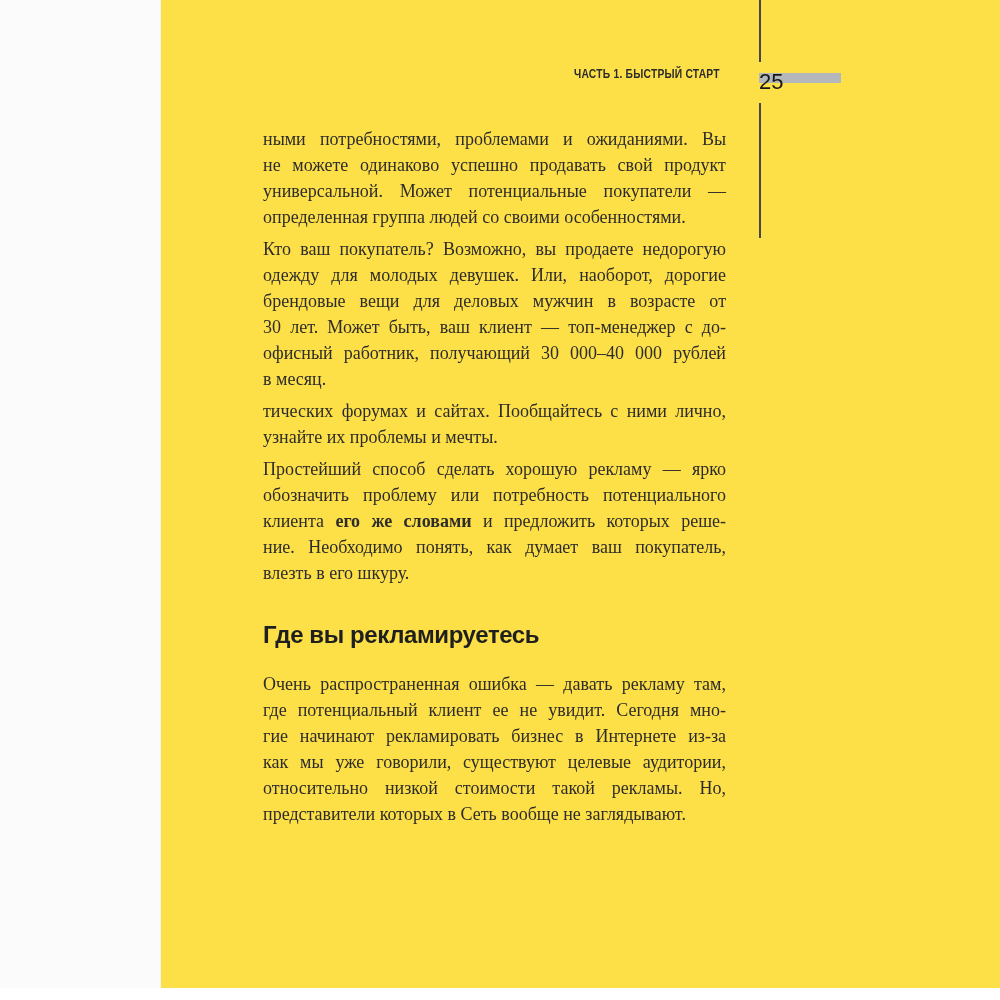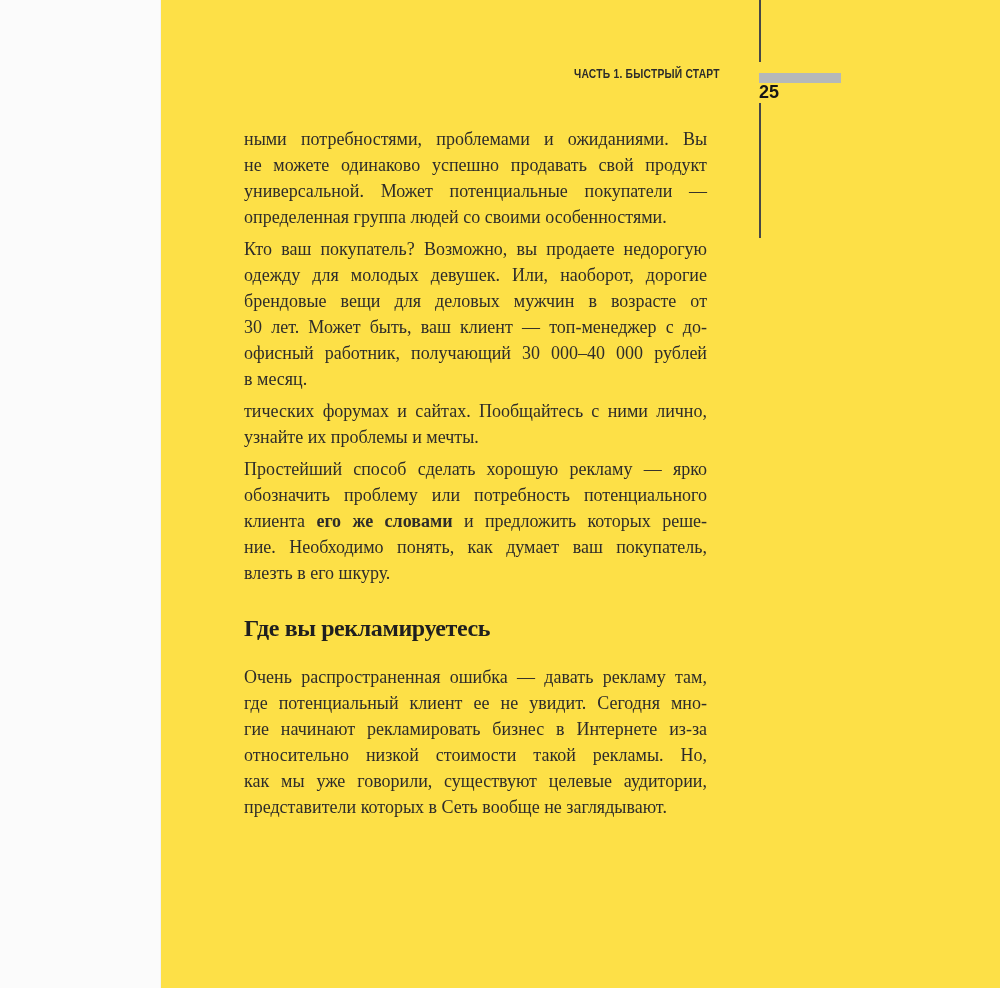--- a/index.html
+++ b/index.html
@@ -31,43 +31,43 @@
   
   .rule-top {
     position: absolute; left: 759px; top: 0; width: 2px; height: 62px;
     background: #474747;
   }
   .numbar {
     position: absolute; left: 759px; top: 73px; width: 82px; height: 10px;
     background: #b5b8ba;
   }
   .pagenum {
-    position: absolute; left: 759px; top: 83px;
+    position: absolute; left: 759px; top: 70px;
     font-family: "Liberation Sans", sans-serif;
-    font-weight: bold; font-size: 18px; color: #161616; line-height: 1.1;
+    font-weight: normal; font-size: 22px; color: #161616; line-height: 1.1;
   }
   .rule-bottom {
     position: absolute; left: 759px; top: 103px; width: 2px; height: 135px;
     background: #474747;
   }
   
   .textcol {
-    position: absolute; left: 244px; top: 126px; width: 463px;
+    position: absolute; left: 263px; top: 126px; width: 463px;
     color: #2e2c2a; font-size: 18px; line-height: 26px;
   }
   .para { margin: 0 0 6px 0; }
   .line { text-align: justify; text-align-last: justify; }
   .line.last { text-align: center; text-align-last: left; }
   .seg-b { font-weight: bold; }
   .seg-i { font-style: italic; }
   h2.section {
-    font-family: Liberation Serif, serif;
+    font-family: Liberation Sans, sans-serif;
     font-weight: bold; font-size: 24px; color: #1f1f1f;
     letter-spacing: -0.4px;
-    margin: 28px 0 22px 0; line-height: 28px;
+    margin: 35px 0 22px 0; line-height: 28px;
   }
 </style>
 </head>
 <body>
 
 <div class="page">
   <div class="left-edge"></div>
   <div class="bottom-edge"></div>
 
   <div class="runhead">ЧАСТЬ 1. БЫСТРЫЙ СТАРТ</div>
@@ -101,18 +101,18 @@
         <div class="line"><span>обозначить проблему или потребность потенциального</span></div>
         <div class="line"><span>клиента </span><span class="seg-b">его же словами</span><span> и предложить которых реше-</span></div>
         <div class="line"><span>ние. Необходимо понять, как думает ваш покупатель,</span></div>
         <div class="line last"><span>влезть в его шкуру.</span></div>
       </div>
       <h2 class="section">Где вы рекламируетесь</h2>
       <div class="para">
         <div class="line"><span>Очень распространенная ошибка — давать рекламу там,</span></div>
         <div class="line"><span>где потенциальный клиент ее не увидит. Сегодня мно-</span></div>
         <div class="line"><span>гие начинают рекламировать бизнес в Интернете из-за</span></div>
+        <div class="line"><span>как мы уже говорили, существуют целевые аудитории,</span></div>
         <div class="line"><span>относительно низкой стоимости такой рекламы. Но,</span></div>
-        <div class="line"><span>как мы уже говорили, существуют целевые аудитории,</span></div>
         <div class="line last"><span>представители которых в Сеть вообще не заглядывают.</span></div>
       </div>
     </div>
 </div>
 
 </body></html>

